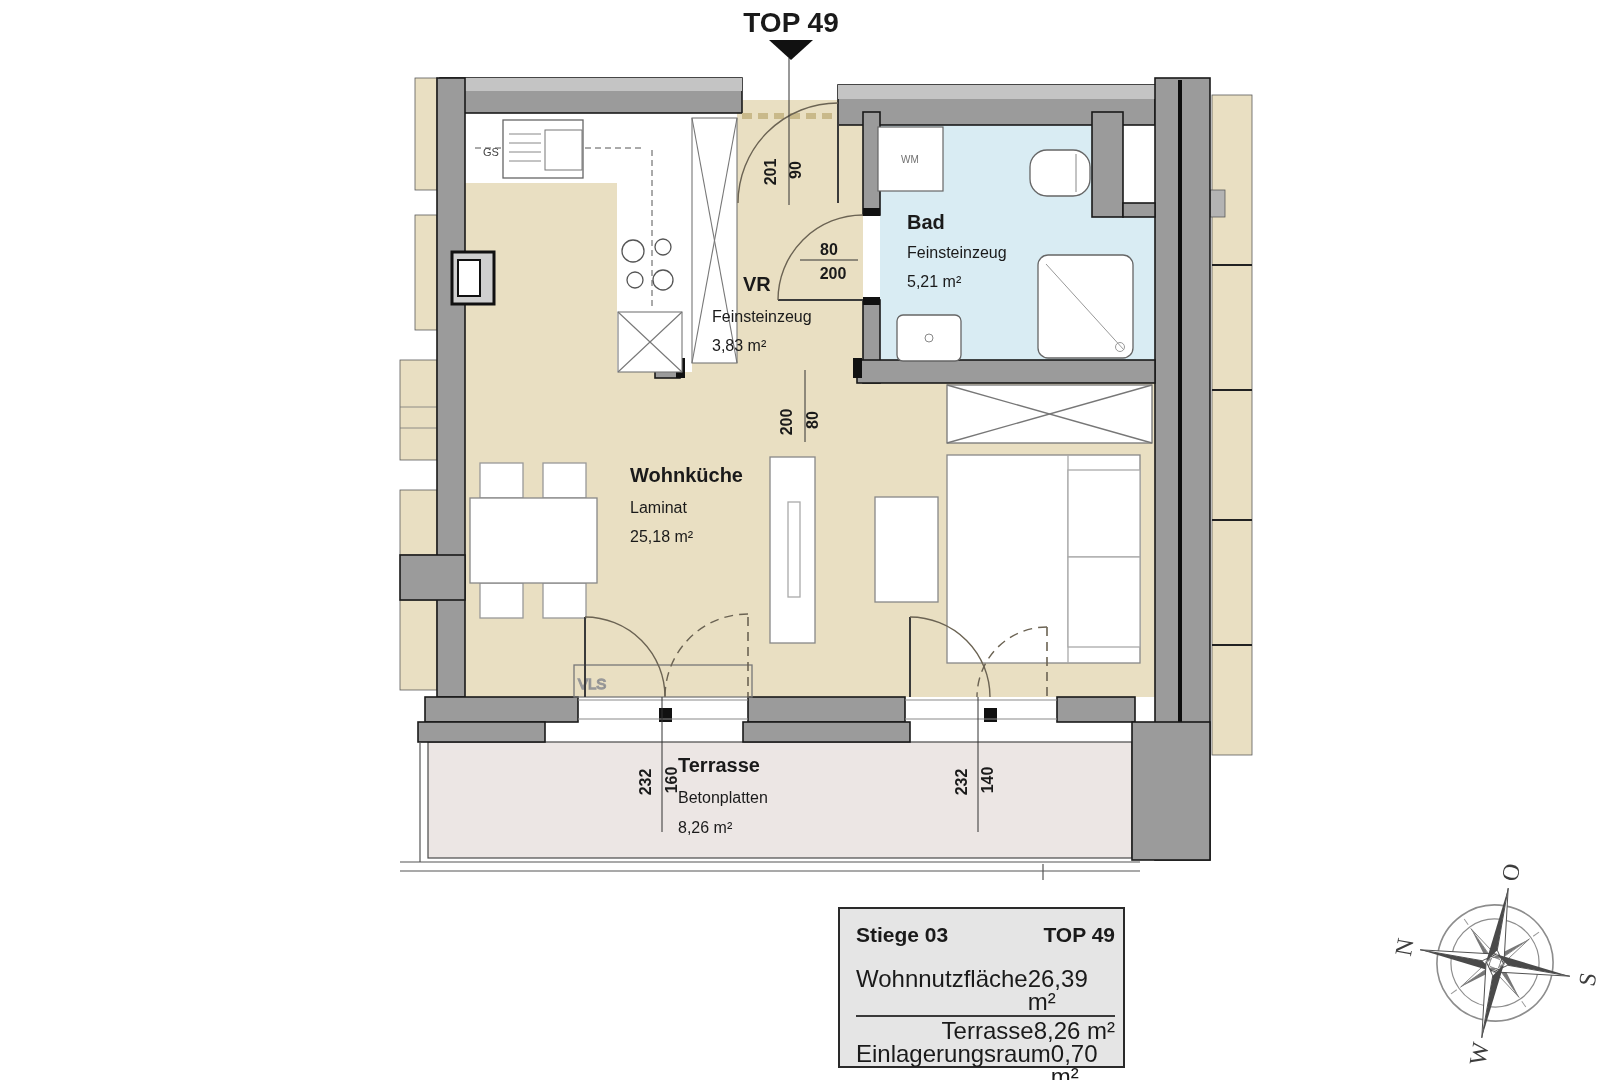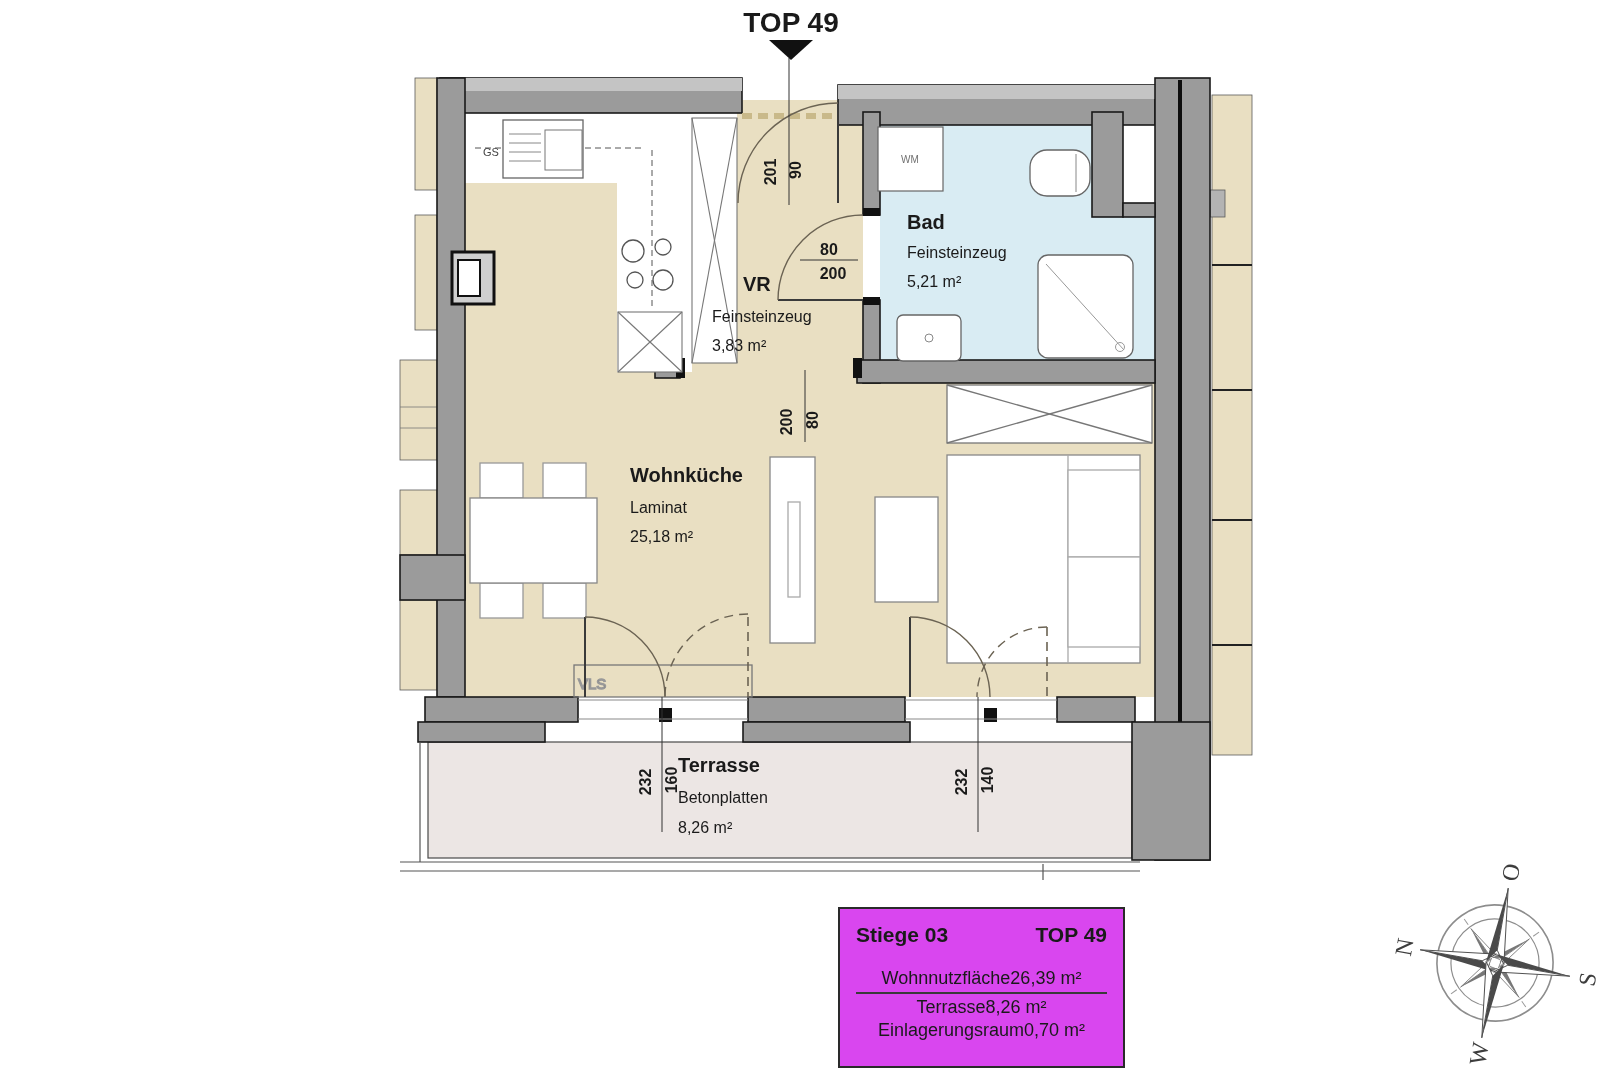--- a/index.html
+++ b/index.html
@@ -10,25 +10,25 @@
   .room-name{font-size:20px;font-weight:700;}
   .room-sub{font-size:16px;}
   .dim{font-size:16px;font-weight:600;}
   .toplabel{font-size:28px;font-weight:700;}
   .tiny{font-size:10px;fill:#707070;}
   .gstxt{font-size:11px;fill:#444;}
   .vlstxt{font-size:15px;fill:#222;}
   .compass-letter{font-family:"Liberation Serif", serif;font-size:24px;fill:#3d3d3d;}
   
   .infobox{position:absolute;left:838px;top:907px;width:287px;height:161px;
-           background:#d946ef;border:2px solid #2a2a2a;box-sizing:border-box;
-           padding:14px 16px 10px 16px;}
+           background:#e5e5e5;border:2px solid #2a2a2a;box-sizing:border-box;
+           padding:14px 8px 10px 16px;}
   .infobox .hdr{display:flex;justify-content:space-between;font-size:21px;font-weight:700;
                 color:#1a1a1a;margin-bottom:20px;}
-  .infobox .row{display:flex;justify-content:center;font-size:18px;color:#1a1a1a;
+  .infobox .row{display:flex;justify-content:flex-end;font-size:24px;color:#1a1a1a;
                 line-height:23px;}
   .infobox .row.first{border-bottom:2px solid #3a3a3a;padding-bottom:2px;margin-bottom:2px;}
 </style>
 </head>
 <body>
 
 <div class="page">
 
 <svg width="1620" height="1080" viewBox="0 0 1620 1080">
 

